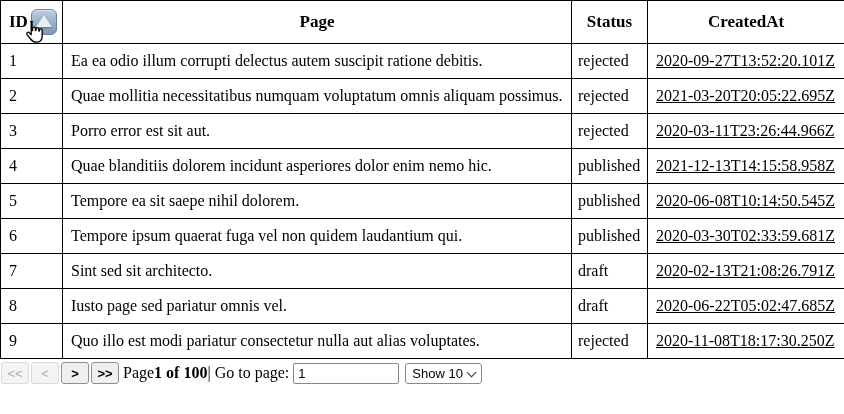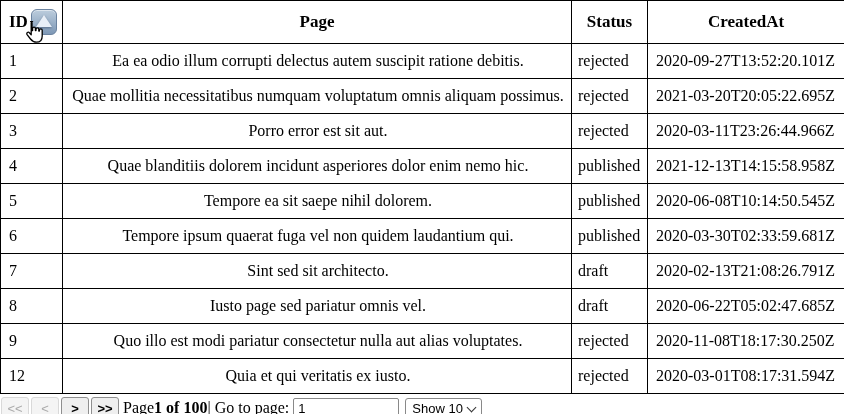--- a/index.html
+++ b/index.html
@@ -32,22 +32,22 @@
     padding:11px 4px;vertical-align:middle;
   }
   th.id-header{
     text-align:left;padding:7px 4px 7px 8px;position:relative;
   }
   .id-header-inner{display:flex;align-items:center;height:26px;}
   td{
     font-size:16px;padding:8px 6px;text-align:left;vertical-align:middle;
   }
   td.cell-id{padding-left:8px;}
-  td.cell-title{padding-left:8px;text-align:center;}
-  td.cell-created{padding-left:8px;}
+  td.cell-title{padding-left:8px;}
+  td.cell-created{padding-left:8px;text-decoration:underline;}
 
   
   .sort-icon{
     display:inline-block;width:26px;height:26px;margin-left:3px;
     border-radius:6px;position:relative;flex:0 0 auto;
     background:linear-gradient(180deg,var(--sort-icon-top) 0%,var(--sort-icon-bottom) 100%);
     border:1px solid var(--sort-icon-border);
     box-shadow:inset 0 1px 0 rgba(255,255,255,.5);
   }
   .sort-icon::after{
@@ -182,26 +182,20 @@
     <td class="cell-created">2020-06-22T05:02:47.685Z</td>
   </tr>
 
   <tr>
     <td class="cell-id">9</td>
     <td class="cell-title">Quo illo est modi pariatur consectetur nulla aut alias voluptates.</td>
     <td class="cell-status">rejected</td>
     <td class="cell-created">2020-11-08T18:17:30.250Z</td>
   </tr>
 
-  <tr>
-    <td class="cell-id">12</td>
-    <td class="cell-title">Quia et qui veritatis ex iusto.</td>
-    <td class="cell-status">rejected</td>
-    <td class="cell-created">2020-03-01T08:17:31.594Z</td>
-  </tr>
 </tbody>
 </table>
 
 <div class="pagination">
   <button disabled="">&lt;&lt;</button>
   <button disabled="">&lt;</button>
   <button>&gt;</button>
   <button>&gt;&gt;</button>
   <span class="page-text"><span>Page</span><strong>1 of 100</strong><span>| Go to page:</span></span>
   <input class="goto-input" type="text" value="1" style="">

